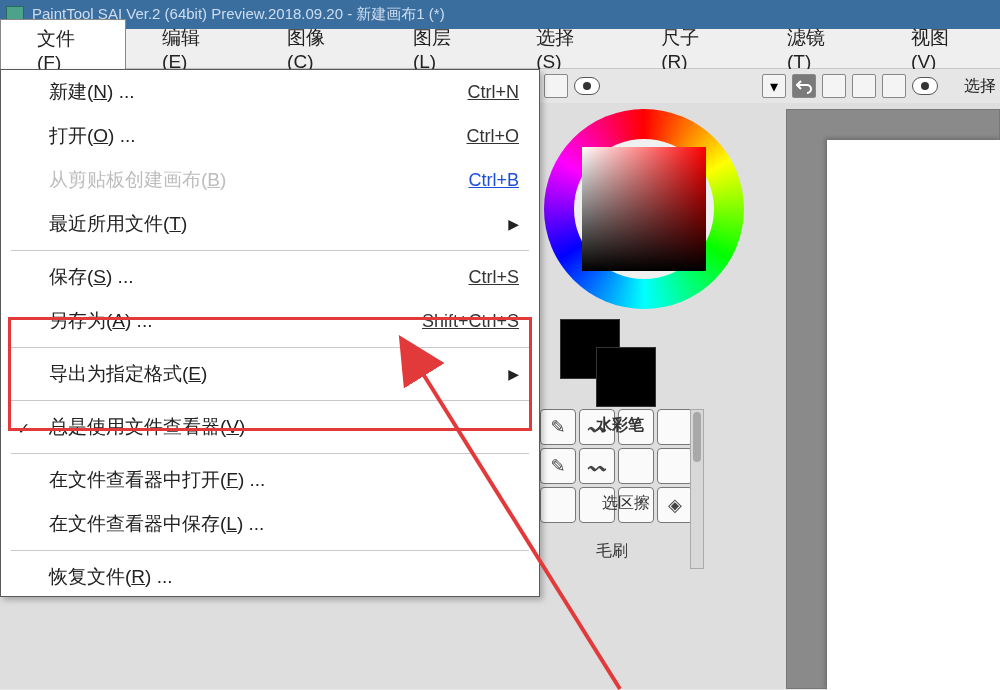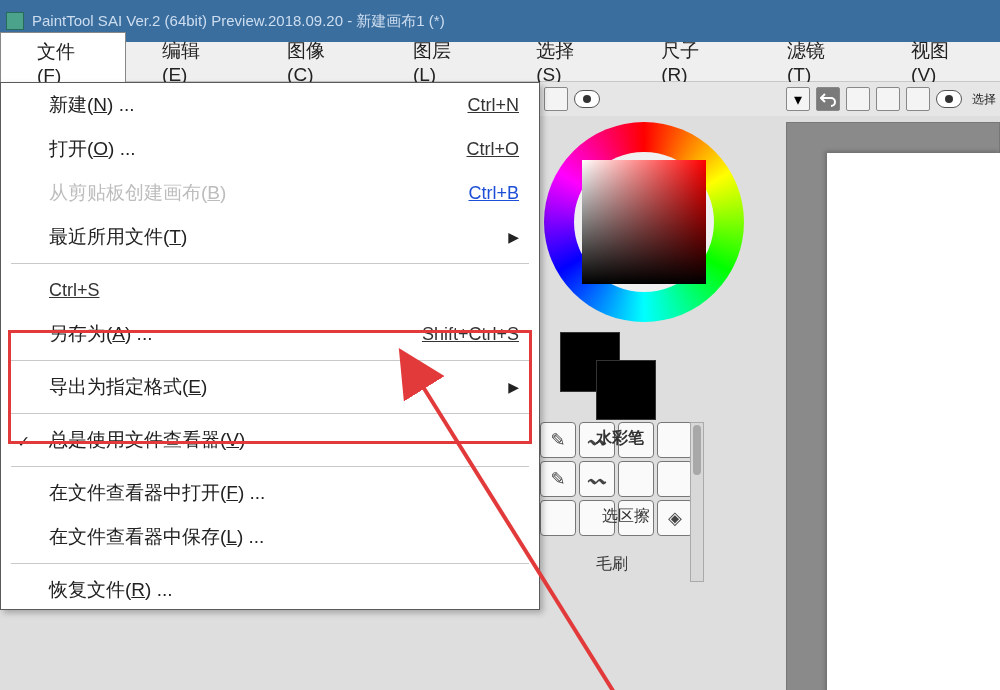--- a/index.html
+++ b/index.html
@@ -1,18 +1,18 @@
 <!DOCTYPE html>
 <html><head>
 <meta charset="utf-8">
 <style>
 * { margin: 0; padding: 0; box-sizing: border-box; font-family: "Microsoft YaHei", Arial, sans-serif; }
 body { width: 1000px; height: 690px; overflow: hidden; background: #e8e8e8; position: relative; }
 
-.titlebar { height: 42px; background: #3a6e9e; color: #cdddf0; display: flex; align-items: center; padding-left: 6px; font-size: 15px; }
+.titlebar { height: 29px; background: #3a6e9e; color: #cdddf0; display: flex; align-items: center; padding-left: 6px; font-size: 15px; }
 .titlebar .ticon { width: 18px; height: 18px; background: #4aa38a; margin-right: 8px; border: 1px solid #2a6a5a; }
 
 .menubar { height: 40px; background: #efefef; display: flex; align-items: center; border-bottom: 1px solid #c8c8c8; }
 .menubar .mitem { padding: 6px 36px; font-size: 19px; color: #222; cursor: pointer; }
 .menubar .mitem.active { background: #fff; border: 1px solid #888; border-bottom: 1px solid #fff; position: relative; top: 1px; }
 .menubar .mitem .ul { text-decoration: underline; }
 
 .workspace { position: relative; height: 620px; background: #dedede; }
 
 .dropdown {
@@ -42,21 +42,21 @@
 }
 
 .rightpanel { position: absolute; right: 0; top: 0; width: 460px; height: 620px; }
 .toprow {
   position: absolute; left: 0; top: 0; width: 460px; height: 34px;
   background: #e6e6e6; display: flex; align-items: center; gap: 6px; padding: 2px 4px;
 }
 .toprow .sq { width: 24px; height: 24px; border: 1px solid #888; background: #f4f4f4; border-radius: 2px; display: flex; align-items: center; justify-content: center; }
 .toprow .eye { width: 26px; height: 18px; border: 1px solid #555; border-radius: 9px; background: #fff; position: relative; }
 .toprow .eye::after { content: ""; position: absolute; width: 8px; height: 8px; background: #333; border-radius: 50%; left: 8px; top: 4px; }
-.toprow .txt { font-size: 12px; color: #222; margin-left: 4px; }
+.toprow .txt { font-size: 16px; color: #222; margin-left: 20px; }
 
 .colorwheel { position: absolute; left: 4px; top: 40px; width: 200px; height: 200px; }
 .cw-ring {
   width: 200px; height: 200px; border-radius: 50%;
   background: conic-gradient(red, yellow, lime, cyan, blue, magenta, red);
 }
 .cw-hole { position: absolute; left: 30px; top: 30px; width: 140px; height: 140px; border-radius: 50%; background: #f0f0f0; }
 .cw-square {
   position: absolute; left: 38px; top: 38px; width: 124px; height: 124px;
   background: linear-gradient(to bottom, transparent, black), linear-gradient(to right, white, red);
@@ -188,20 +188,21 @@
     <div class="row disabled">
       <span class="label"><span>从剪贴板创建画布(</span><span class="ul">B</span><span>)</span></span>
       <span class="shortcut">Ctrl+B</span>
     </div>
     <div class="row">
       <span class="label"><span>最近所用文件(</span><span class="ul">T</span><span>)</span></span>
       <span class="arrow">▶</span>
     </div>
     <div class="sep"></div>
     <div class="row">
+      <span class="label"><span>保存(</span><span class="ul">S</span><span>) ...</span></span>
       <span class="shortcut">Ctrl+S</span>
     </div>
     <div class="row">
       <span class="label"><span>另存为(</span><span class="ul">A</span><span>) ...</span></span>
       <span class="shortcut">Shift+Ctrl+S</span>
     </div>
     <div class="sep"></div>
     <div class="row">
       <span class="label"><span>导出为指定格式(</span><span class="ul">E</span><span>)</span></span>
       <span class="arrow">▶</span>

